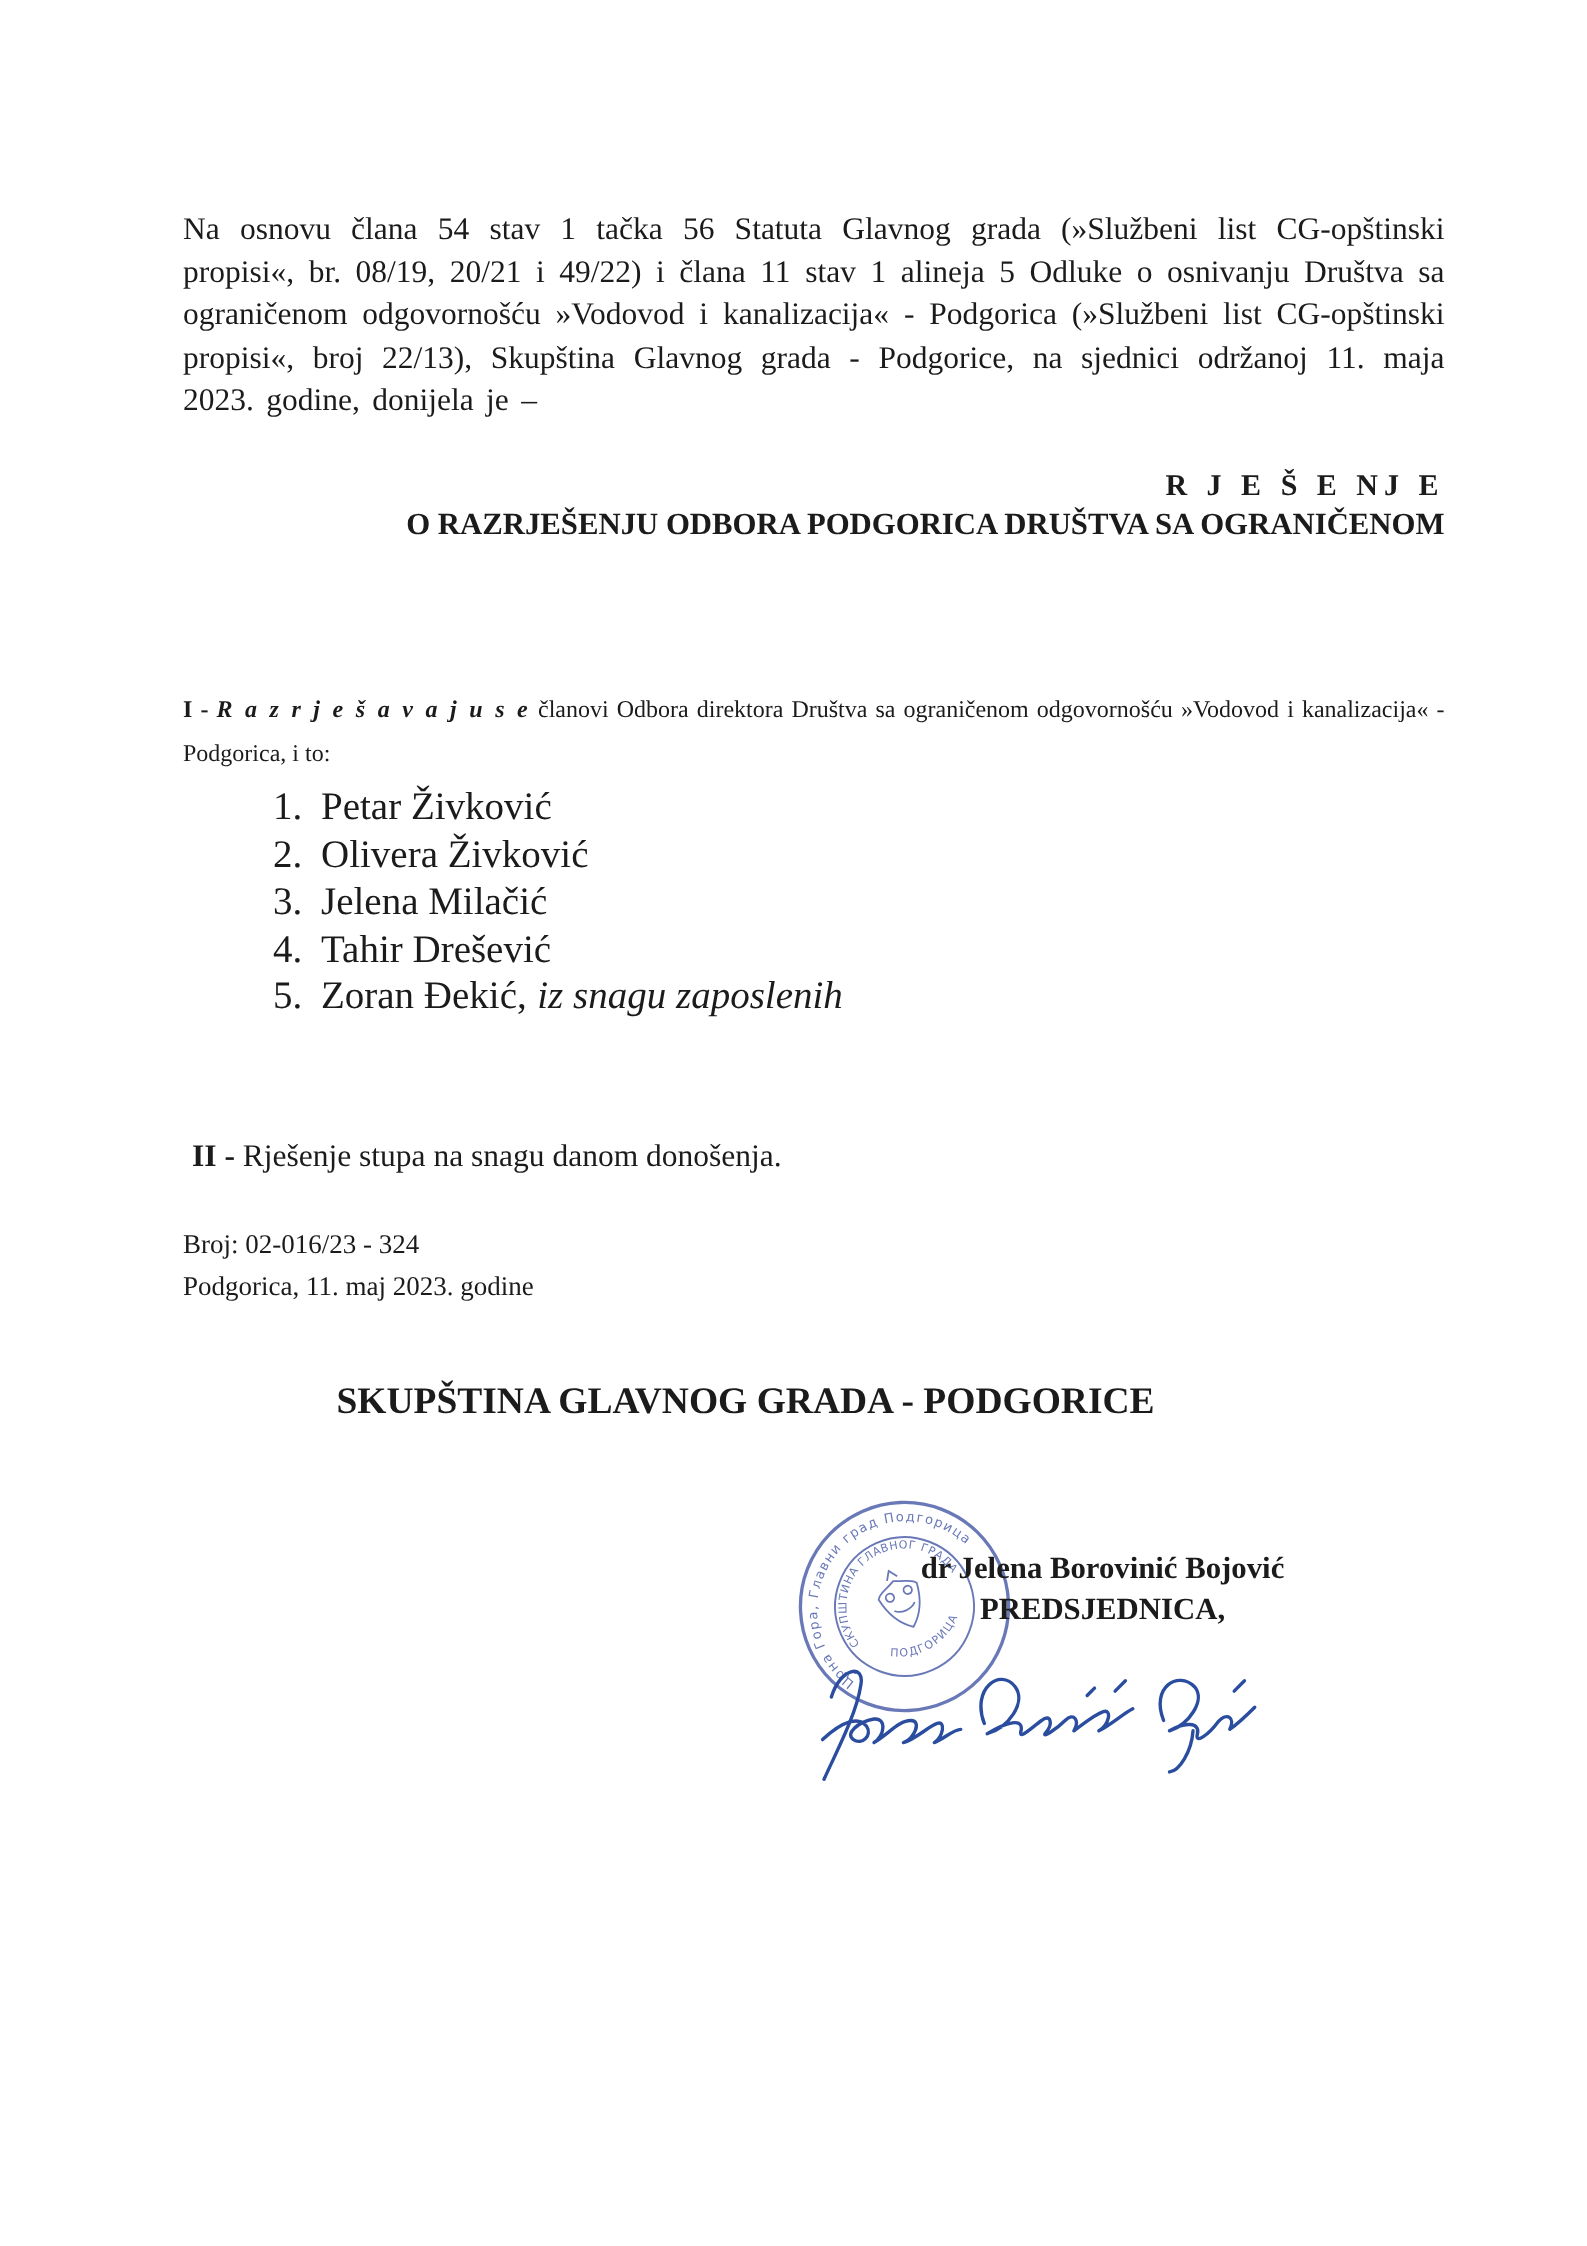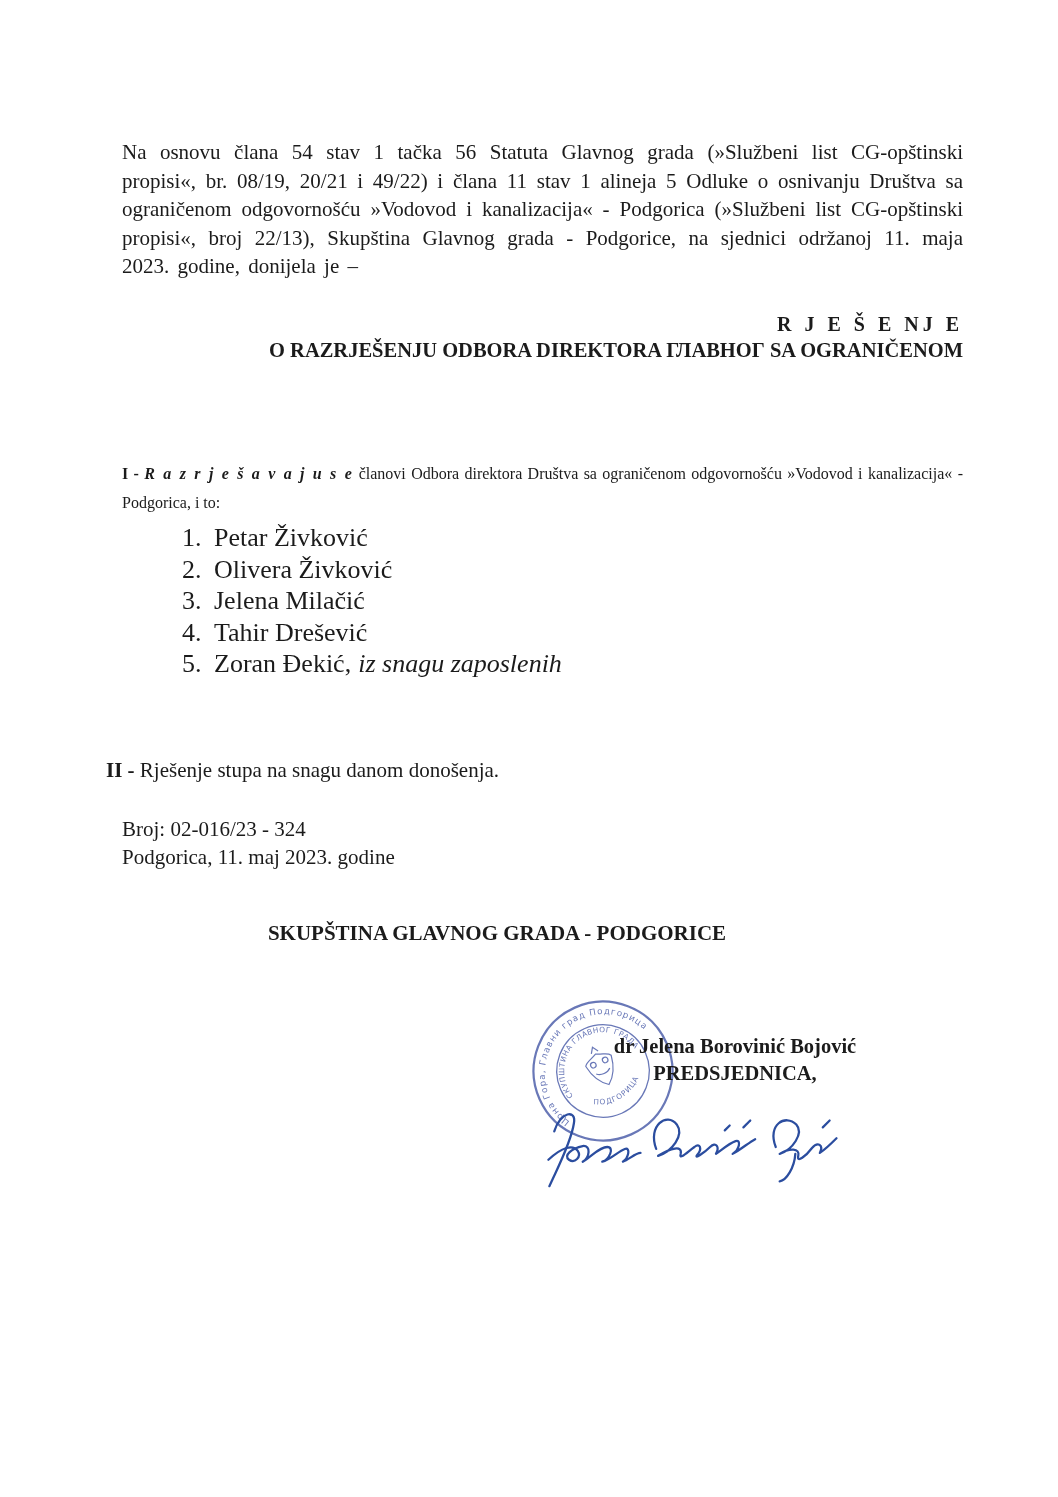--- a/index.html
+++ b/index.html
@@ -29,49 +29,49 @@
     font-size:16px;line-height:28.6px;text-align:justify;
   }
   .bold{font-weight:bold;}
   .lead-italic{font-weight:bold;font-style:italic;letter-spacing:1.5px;}
   .members{left:182px;top:522px;}
   .member-row{font-size:26px;font-weight:normal;line-height:31.6px;}
   .member-number{display:inline-block;width:32px;}
   .member-suffix{font-style:italic;}
   .member-suffix:not(:empty){margin-left:7px;}
   .section2{
-    left:106px;top:735px;width:841px;
+    left:128px;top:735px;width:841px;
     font-size:21px;line-height:28.6px;
   }
   .reference{
     left:122px;top:815px;width:600px;
-    font-size:21px;line-height:28.3px;font-family:Liberation Serif, serif;
+    font-size:18px;line-height:28.3px;font-family:Liberation Serif, serif;
   }
   .issuer{
     left:122px;top:921px;width:750px;
-    text-align:center;font-size:21px;font-weight:bold;
+    text-align:center;font-size:25px;font-weight:bold;
   }
   .sig-text{
     left:585px;top:1033px;width:300px;
     text-align:center;font-size:20.5px;font-weight:bold;line-height:27px;
     z-index:3;
   }
   .stamp{left:524px;top:997px;z-index:2;opacity:0.88;}
   .signature{left:532px;top:1098px;z-index:4;}
 </style>
 </head>
 <body>
 
 <div class="page">
 
   <p class="abs intro">Na osnovu člana 54 stav 1 tačka 56 Statuta Glavnog grada (»Službeni list CG-opštinski propisi«, br. 08/19, 20/21 i 49/22) i člana 11 stav 1 alineja 5 Odluke o osnivanju Društva sa ograničenom odgovornošću »Vodovod i kanalizacija« - Podgorica (»Službeni list CG-opštinski propisi«, broj 22/13), Skupština Glavnog grada - Podgorice, na sjednici održanoj 11. maja 2023. godine, donijela je –</p>
 
   <div class="abs title-block">
     <div class="title-line1">R J E Š E NJ E</div>
-    <div class="title-line2">O RAZRJEŠENJU ODBORA DIREKTORA ГЛАВНОГ SA OGRANIČENOM</div>
+    <div class="title-line2">O RAZRJEŠENJU ODBORA PODGORICA DRUŠTVA SA OGRANIČENOM</div>
   </div>
 
   <p class="abs section1">
     <span class="bold">I -</span>
     <span class="lead-italic">R a z r j e š a v a j u  s e</span>
     <span>članovi Odbora direktora Društva sa ograničenom odgovornošću »Vodovod i kanalizacija« - Podgorica, i to:</span>
   </p>
 
   <div class="abs members">
     <div class="member-row">

